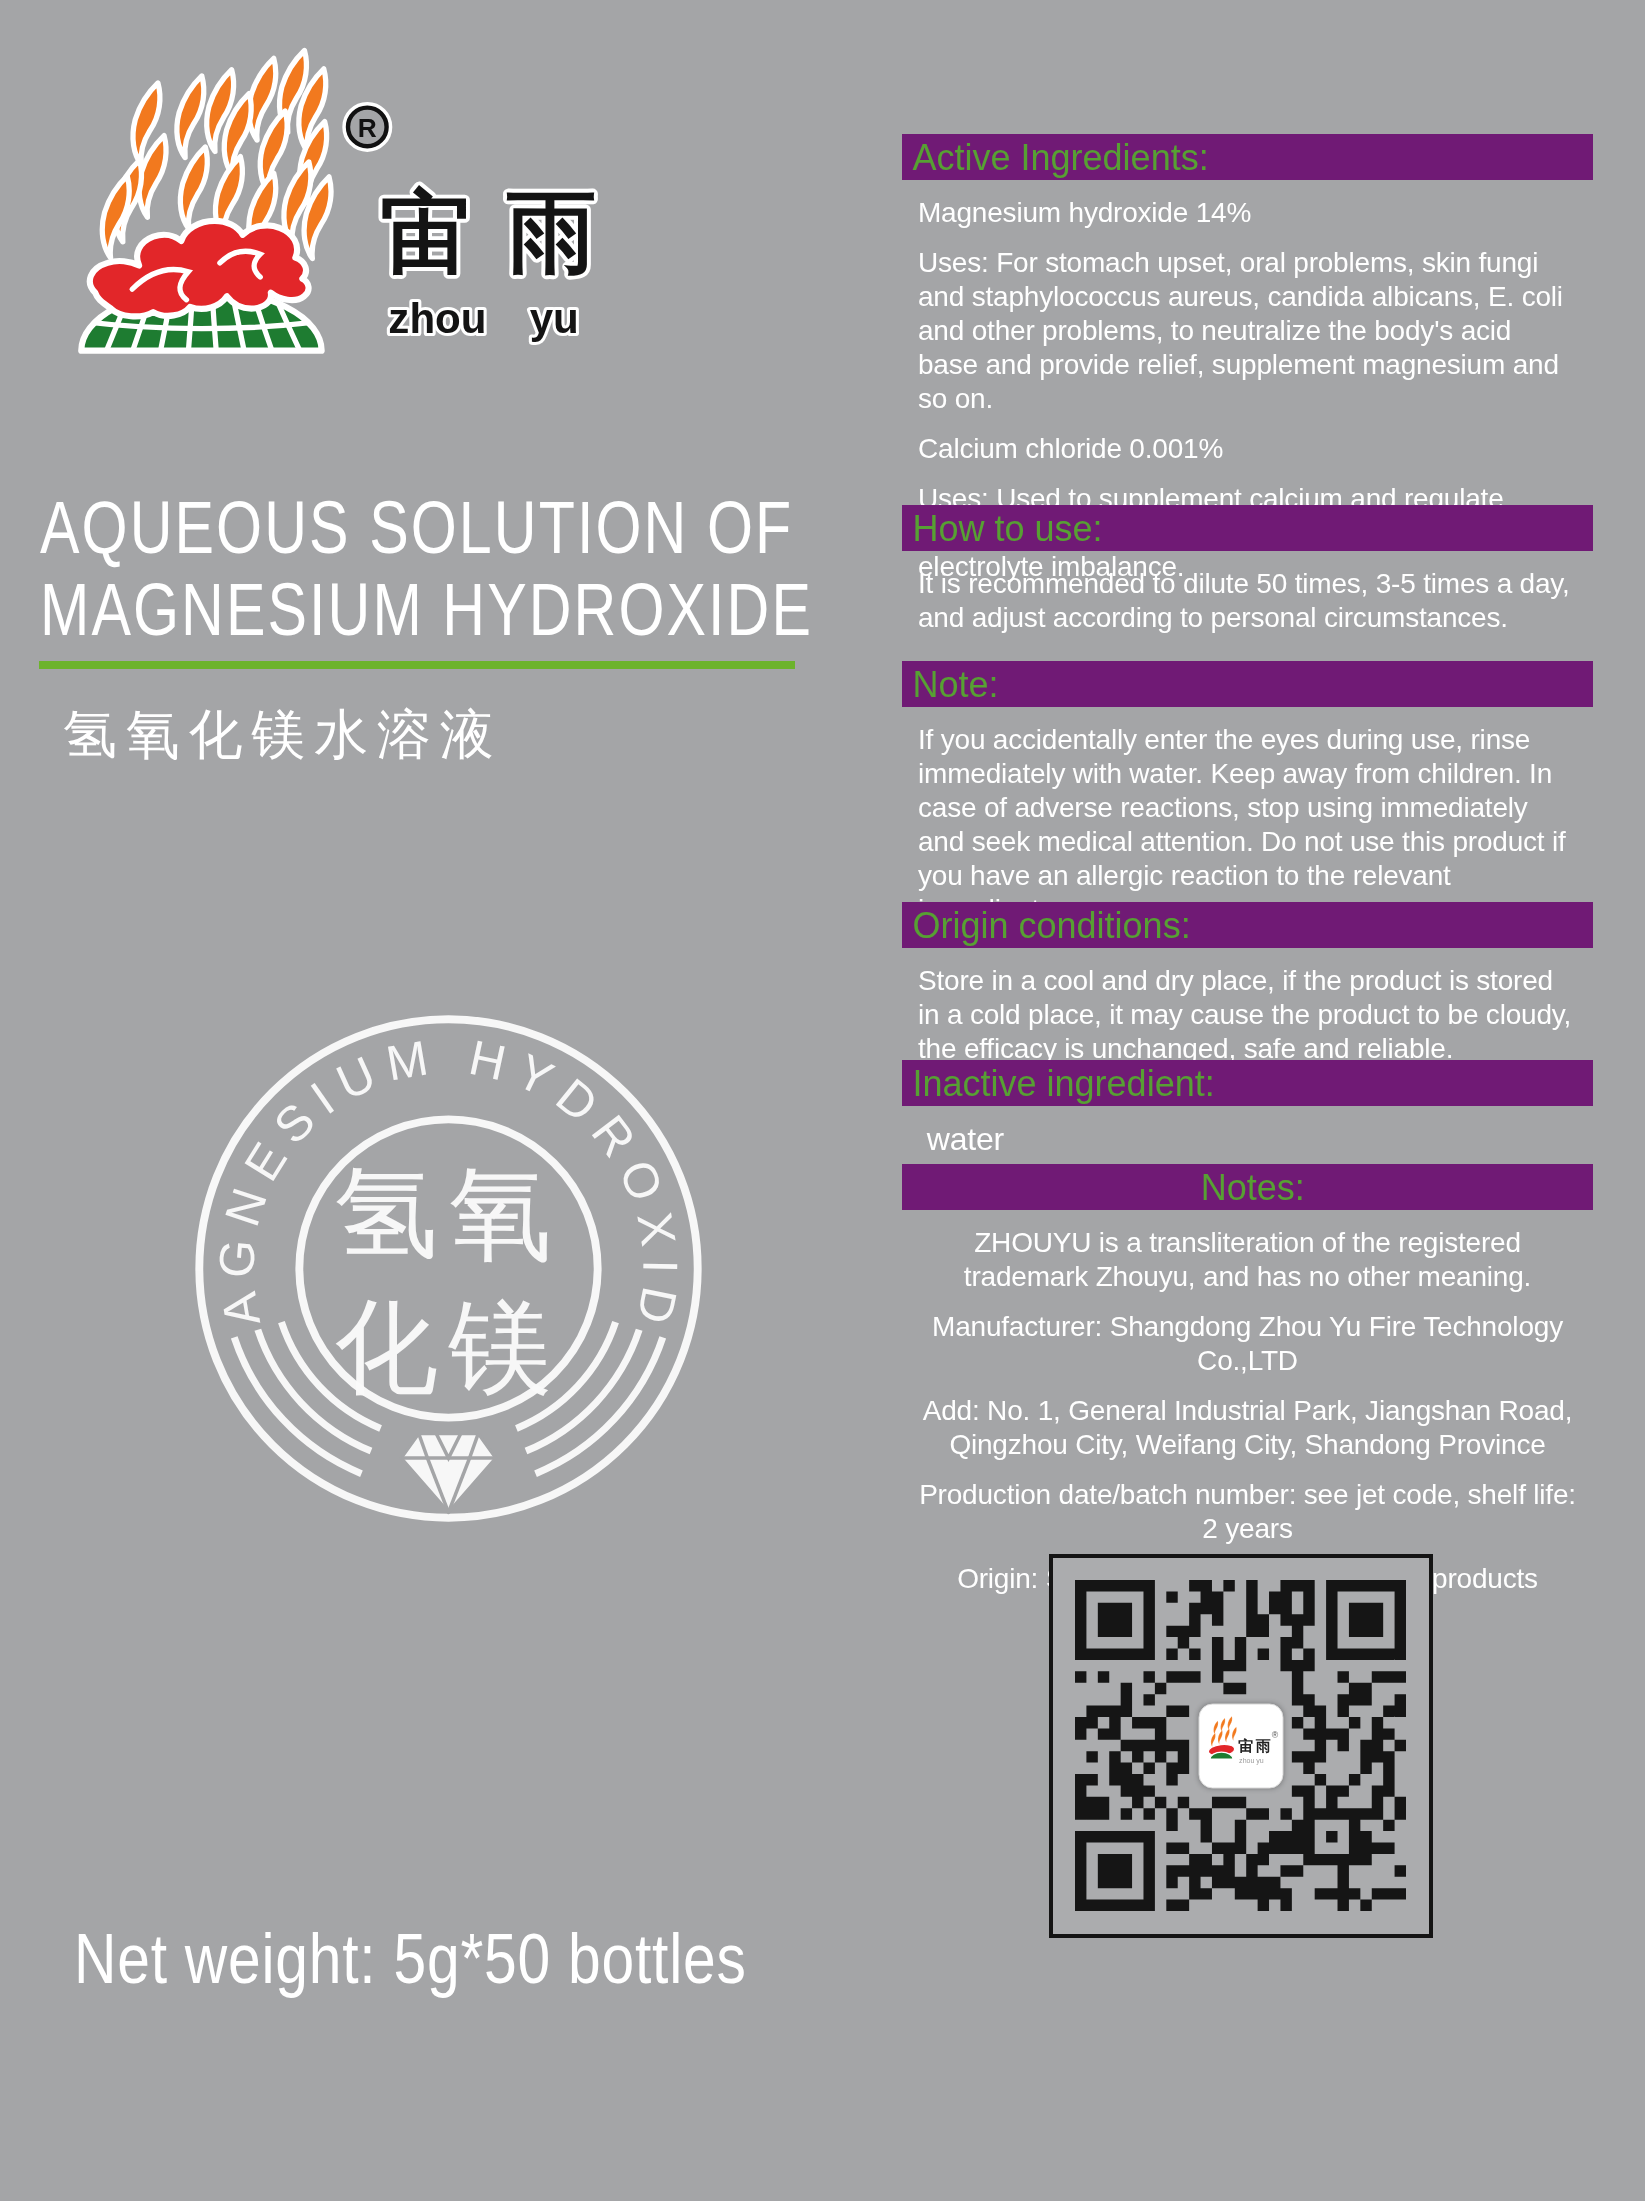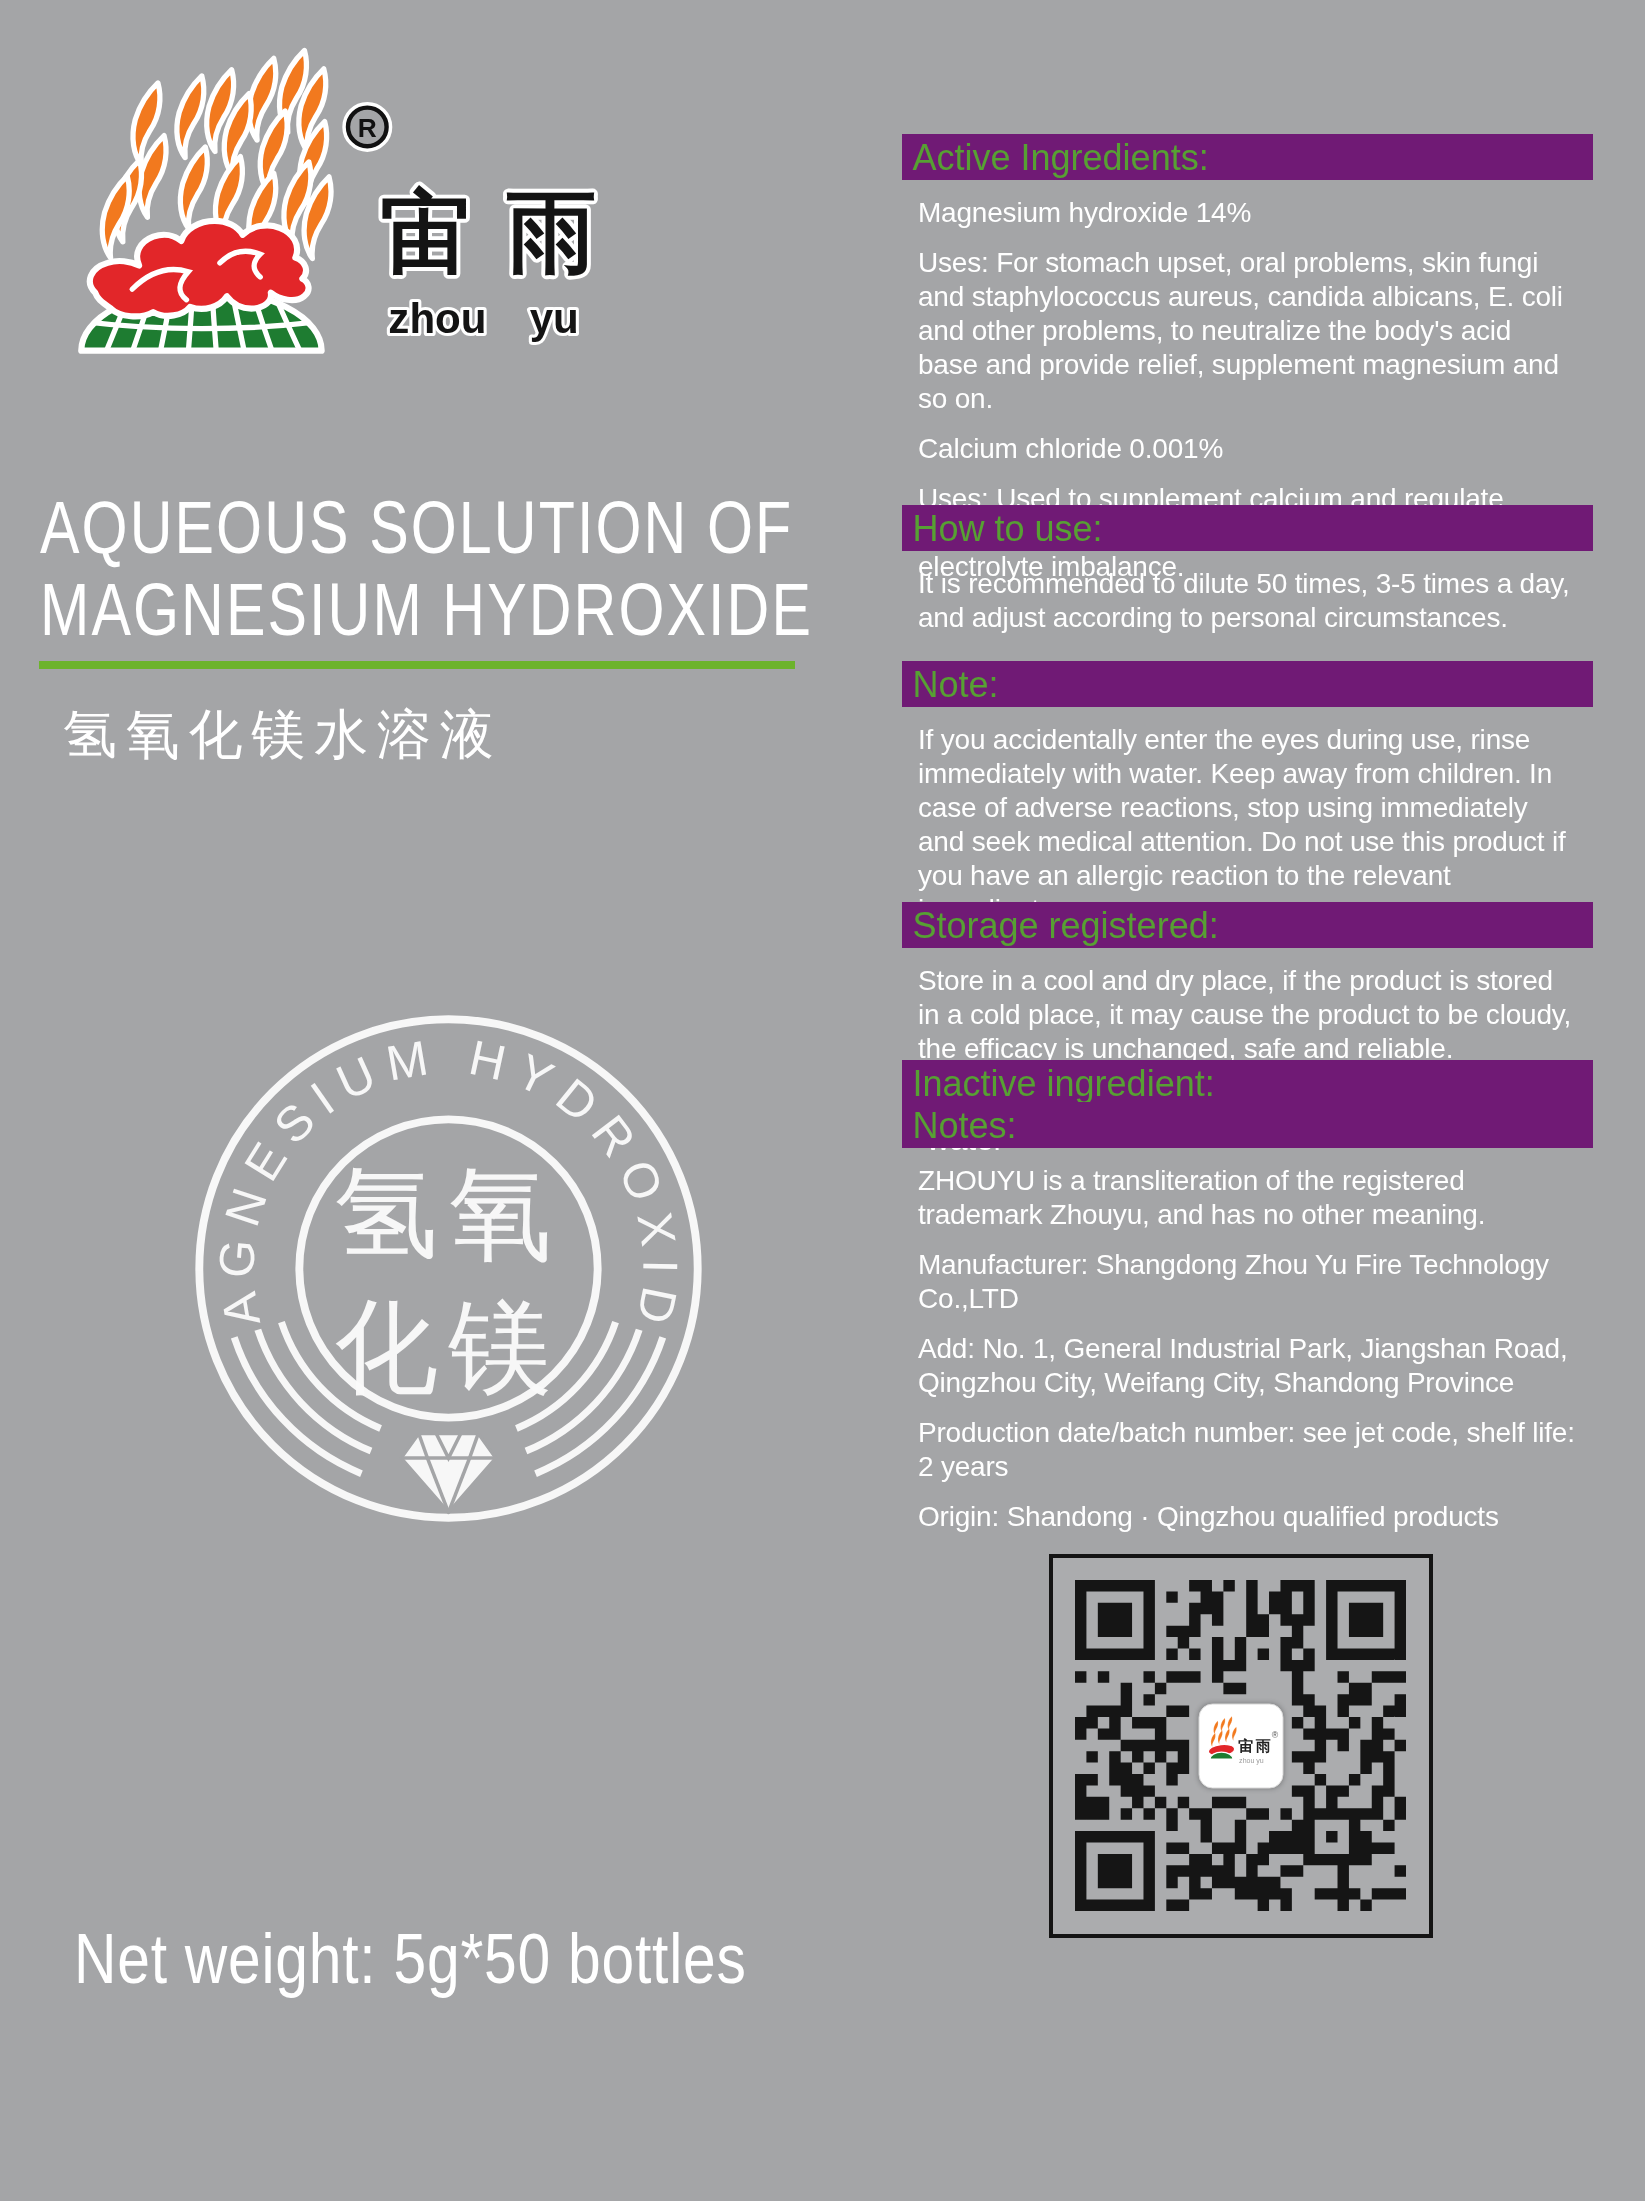--- a/index.html
+++ b/index.html
@@ -24,21 +24,21 @@
     position:absolute; left:74px; top:1919px; color:#ffffff; font-size:70px;
     white-space:nowrap; transform:scaleX(0.84); transform-origin:0 0; letter-spacing:0.9px;
   }
   
   .sec{position:absolute; left:902px; width:691px;}
   .bar{height:46px; background:#701a75;}
   .bar span{display:block; color:#57a033; font-size:36px; line-height:47px; padding-left:10.5px;}
   .sec .body{margin-top:10.5px; color:#ffffff; font-size:28px; line-height:34px; letter-spacing:-0.2px;}
   .sec .body p{margin:16px;}
   #sec-0{top:134px;} #sec-1{top:505px;} #sec-2{top:661px;}
-  #sec-3{top:902px;} #sec-4{top:1060px;} #sec-5{top:1102px;}
+  #sec-3{top:902px;} #sec-4{top:1060px;} #sec-5{top:1164px;text-align:center;}
   #sec-4 .body p{padding-left:8.8px; font-size:32px;}
   
   .qr{
     position:absolute; left:1049px; top:1554px; width:384px; height:384px;
     box-sizing:border-box; border:4.4px solid #141414; background:#abacae;
   }
   .qr svg.modules{position:absolute; left:22px; top:22px;}
   .qr-logo{
     position:absolute; left:50%; top:50%; width:83px; height:83px;
     transform:translate(-50%,-50%); background:#ffffff; border-radius:14px;
@@ -189,21 +189,21 @@
     <div class="bar">
         <span>Note:</span>
       </div>
     <div class="body">
       <p>If you accidentally enter the eyes during use, rinse immediately with water. Keep away from children. In case of adverse reactions, stop using immediately and seek medical attention. Do not use this product if you have an allergic reaction to the relevant ingredients.</p>
     </div>
   </div>
 
   <div class="sec" id="sec-3">
     <div class="bar">
-        <span>Storage registered:</span>
+        <span>Origin conditions:</span>
       </div>
     <div class="body">
       <p>Store in a cool and dry place, if the product is stored in a cold place, it may cause the product to be cloudy, the efficacy is unchanged, safe and reliable.</p>
     </div>
   </div>
 
   <div class="sec" id="sec-4">
     <div class="bar">
         <span>Inactive ingredient:</span>
       </div>

